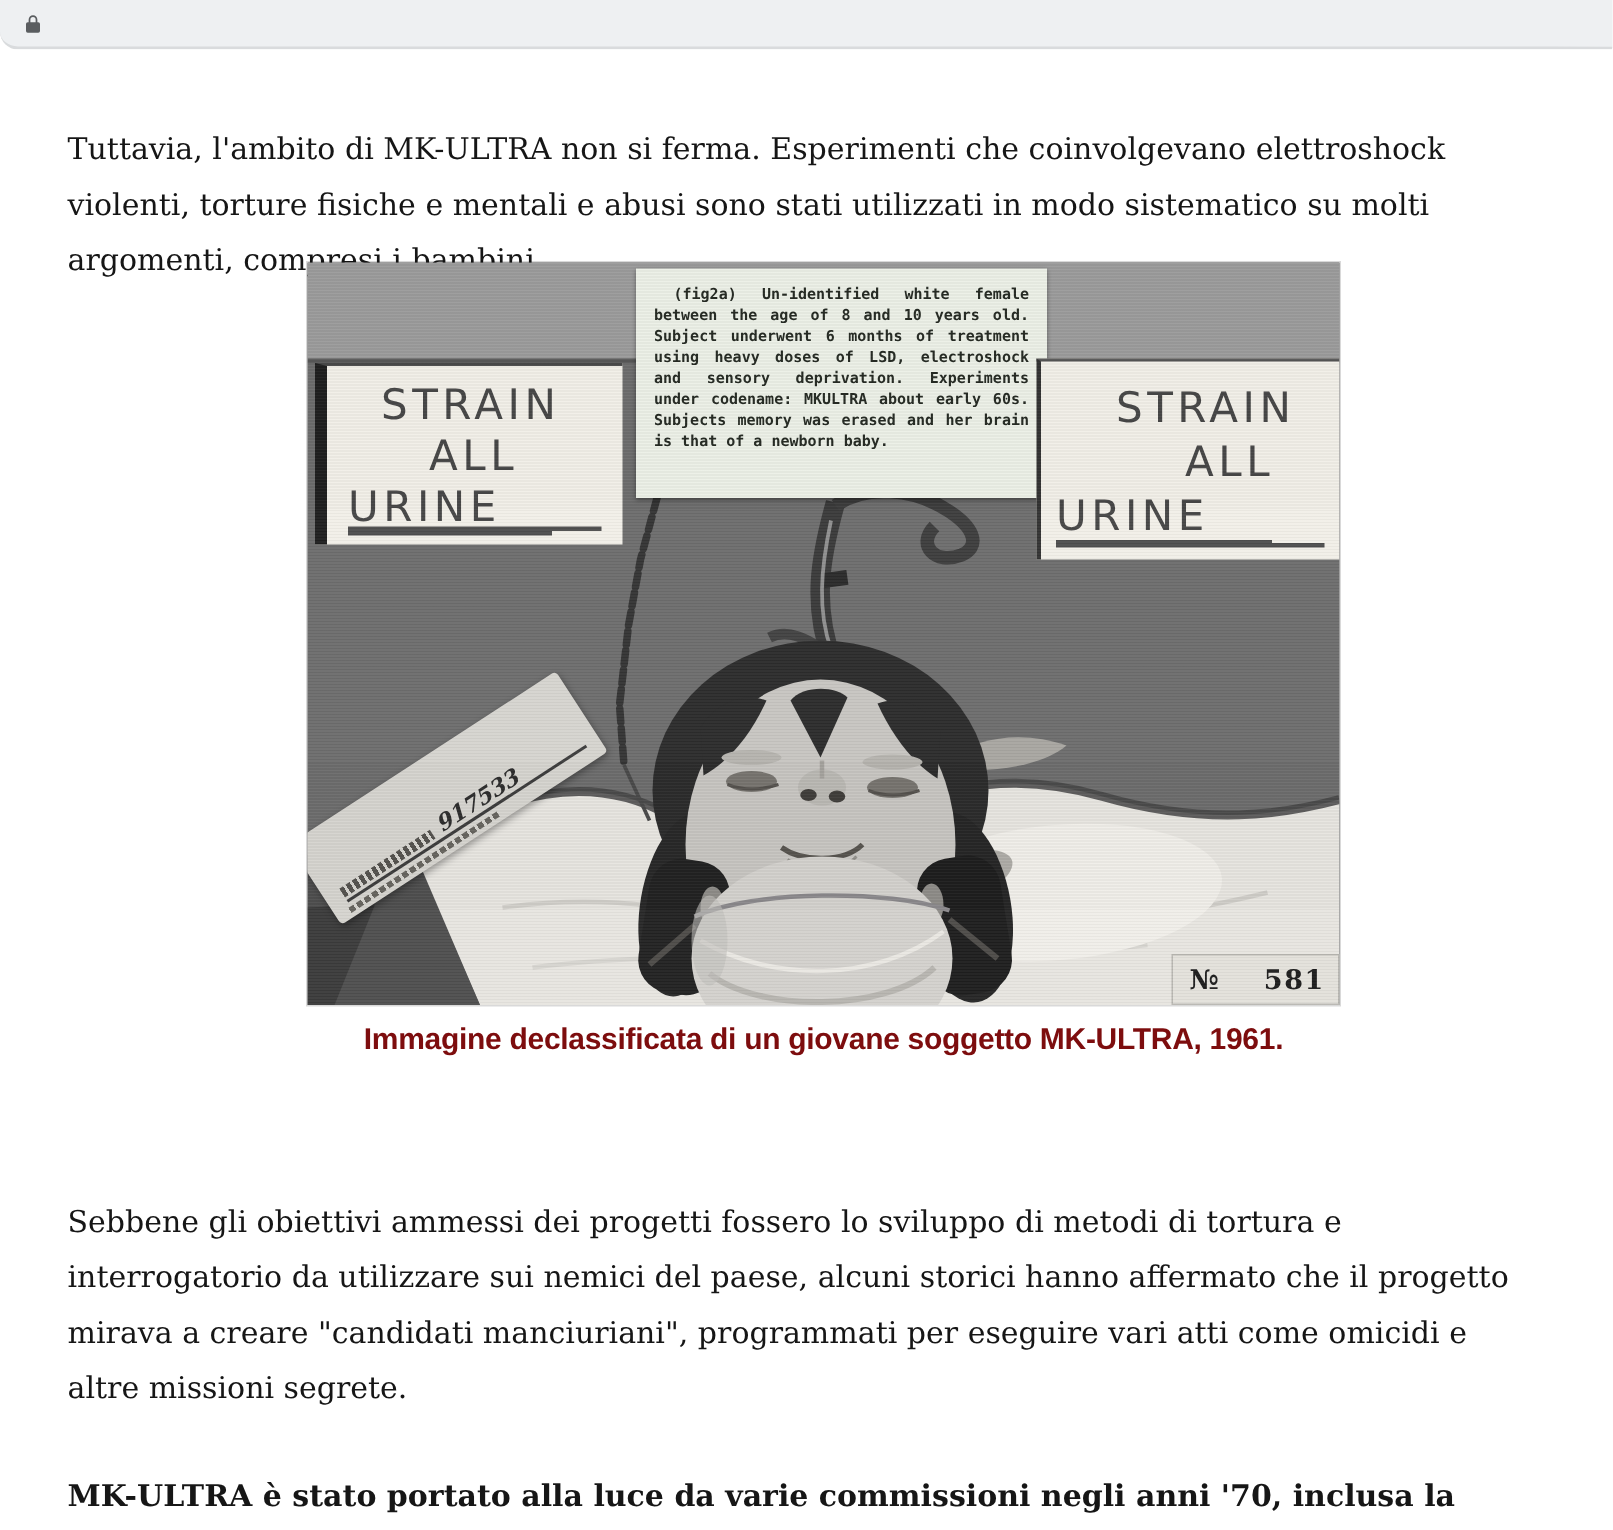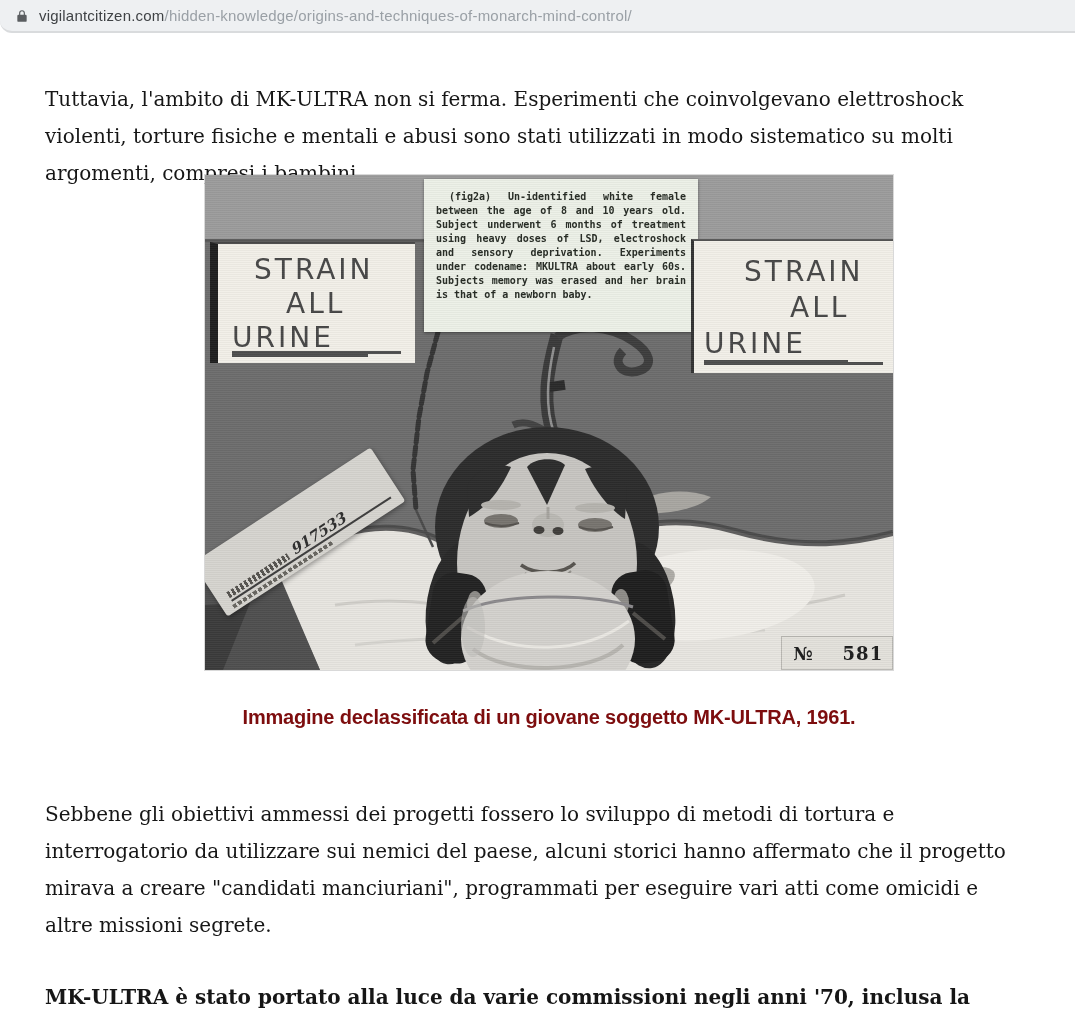--- a/index.html
+++ b/index.html
@@ -21,21 +21,21 @@
   .para {
     position:absolute; left:45px; width:985px;
     font-family:"DejaVu Serif", serif; font-size:20px; line-height:37px;
     color:#161616; text-align:left;margin-top:36px;
   }
   .p1 { top:45px; }
   .p2 { top:760px; }
   .p3 { top:943px;font-weight:bold; }
 
   .caption {
-    position:absolute; left:205px; top:706px; width:688px;
+    position:absolute; left:205px; top:682px; width:688px;
     text-align:center;
     font-family:"Liberation Sans", sans-serif; font-weight:700;
     font-size:20px; letter-spacing:-0.2px; color:#7d0d0e;
   }
 
   
   .photo {
     position:absolute; left:205px; top:175px; width:688px; height:495px;
     overflow:hidden; outline:1px solid rgba(0,0,0,.15); background:#6d6d6d;
   }
@@ -109,23 +109,20 @@
   .noplate .no-label { margin-left:11px; }
   .noplate .no-value { margin-left:30px; letter-spacing:1px; }
 </style>
 </head>
 <body>
 
 <div class="omnibox">
   <svg class="lock" viewBox="0 0 24 24">
     <path fill="#5a5d60" d="M12 2a5 5 0 0 0-5 5v3H6a2 2 0 0 0-2 2v8a2 2 0 0 0 2 2h12a2 2 0 0 0 2-2v-8a2 2 0 0 0-2-2h-1V7a5 5 0 0 0-5-5zm-3 5a3 3 0 0 1 6 0v3H9V7z"></path>
   </svg>
-  <span>
-    <span class="url-domain">vigilantcitizen.com</span><span class="url-path">/hidden-knowledge/origins-and-techniques-of-monarch-mind-control/</span>
-  </span>
 </div>
 
 <p class="para p1">Tuttavia, l'ambito di MK-ULTRA non si ferma. Esperimenti che coinvolgevano elettroshock violenti, torture fisiche e mentali e abusi sono stati utilizzati in modo sistematico su molti argomenti, compresi i bambini.</p>
 
 <div class="photo">
   <svg width="688" height="495" viewBox="0 0 688 495">
 
     <rect x="0" y="0" width="688" height="495" fill="#6d6d6d"></rect>
     <rect x="0" y="0" width="688" height="66" fill="#9c9c9c"></rect>
     <rect x="0" y="64" width="688" height="3" fill="#585858"></rect>

